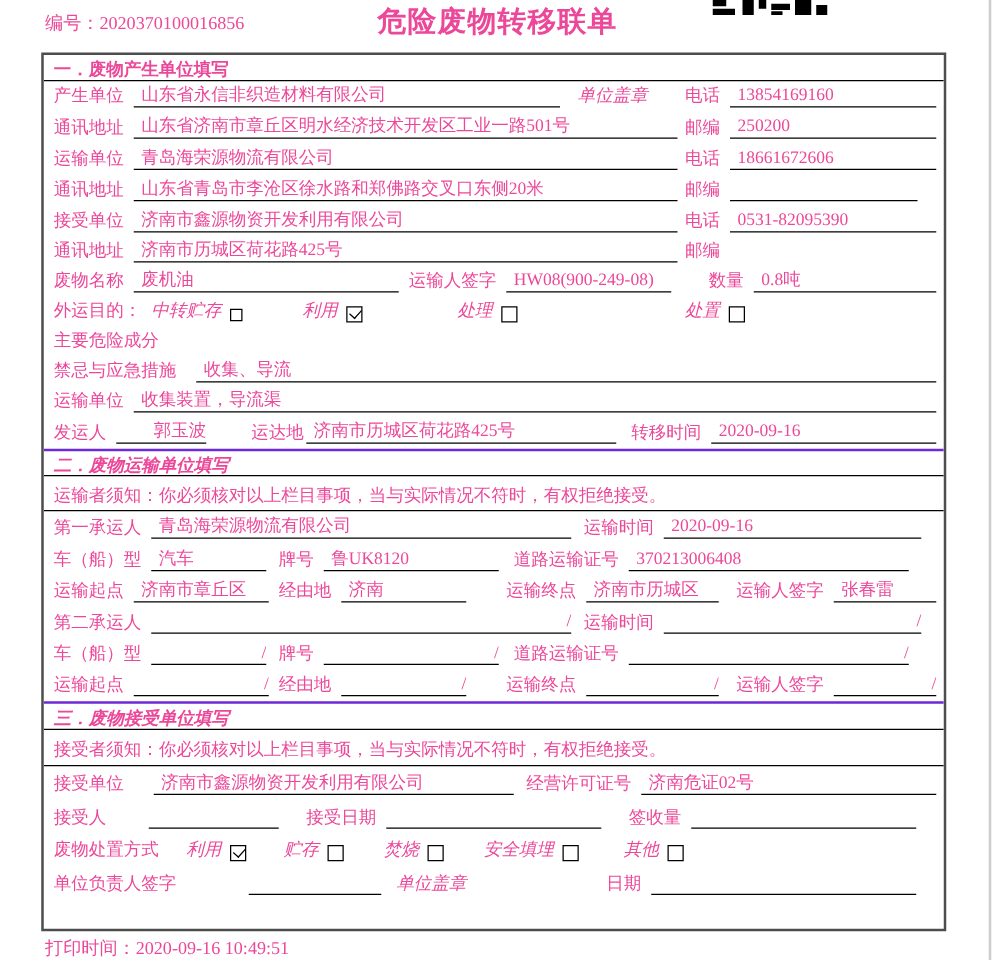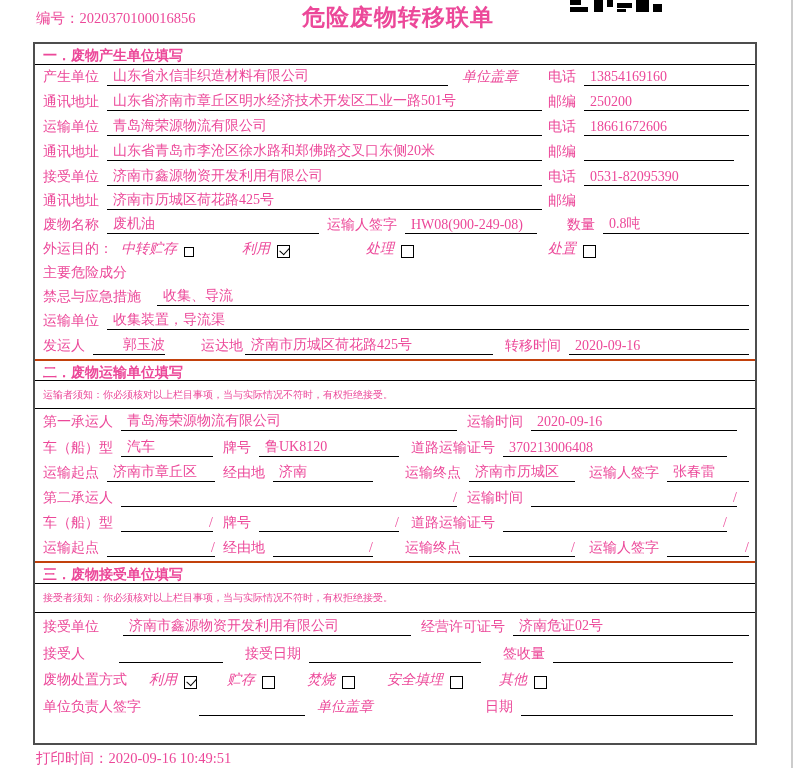--- a/index.html
+++ b/index.html
@@ -8,22 +8,22 @@
   .edge-line{position:absolute;top:0;right:3px;width:2px;height:768px;background:#cccccc;}
   .serial{position:absolute;left:36px;top:9px;font-size:14.5px;white-space:nowrap;}
   .title{position:absolute;left:0;right:0;top:2px;text-align:center;
          font-family:"Liberation Sans","DejaVu Sans",sans-serif;font-weight:bold;
          font-size:23px;letter-spacing:1px;white-space:nowrap;}
   .qr{position:absolute;left:570px;top:0;}
   .form{position:absolute;left:33px;top:42px;width:724px;height:703px;border:2px solid #4d4d4d;
         box-sizing:border-box;display:flex;flex-direction:column;overflow:hidden;}
   .sec-h{flex:none;box-sizing:border-box;border-bottom:1px solid #000;padding:3px 0 0 8px;
          font-family:"Liberation Sans","DejaVu Sans",sans-serif;font-weight:bold;font-size:14px;}
-  .sec-h.mid{border-top:2px solid #c2410c;}
-  .notice{flex:none;box-sizing:border-box;border-bottom:1px solid #000;padding:7px 0 0 8px;font-size:10px;}
+  .sec-h.mid{border-top:2px solid #6d28d9;font-style:italic;}
+  .notice{flex:none;box-sizing:border-box;border-bottom:1px solid #000;padding:7px 0 0 8px;font-size:14px;}
   .row{flex:none;display:flex;align-items:flex-end;box-sizing:border-box;
        padding:0 6px 4px 8px;font-size:14px;overflow:hidden;}
   .rh21{height:21px}.rh22{height:22px}.rh23{height:23px}.rh24{height:24px}.rh25{height:25px}
   .rh26{height:26px}.rh27{height:27px}.rh28{height:28px}.rh29{height:29px}
   .lbl{flex:none;white-space:nowrap;margin-right:8px;}
   .plain{flex:none;white-space:nowrap;font-style:italic;}
   .u{flex:none;border-bottom:1px solid #000;white-space:nowrap;box-sizing:border-box;
      padding:0 2px 0 6px;min-height:17px;overflow:hidden;}
   .grow{flex:1 1 auto;}
   .c{text-align:right;padding:0;}

